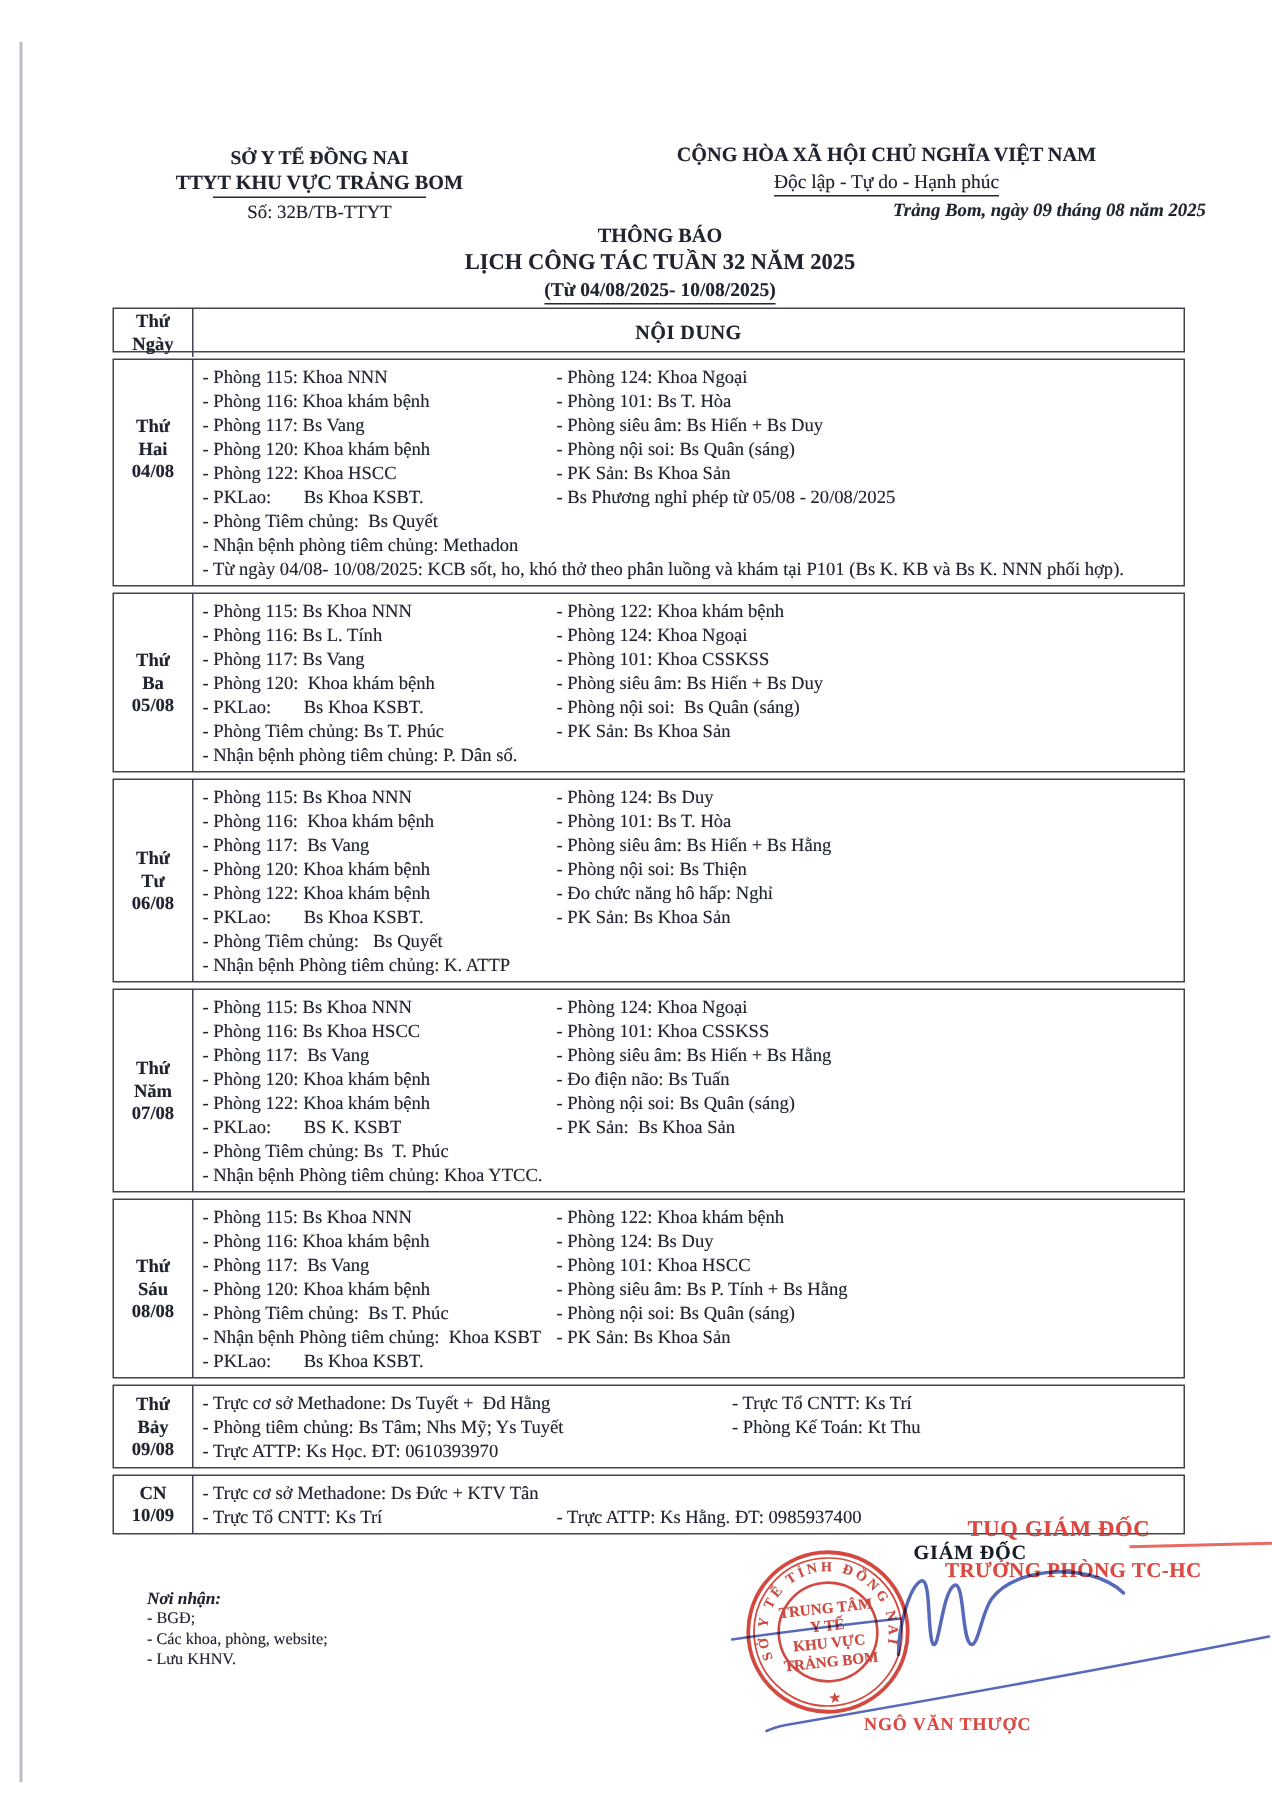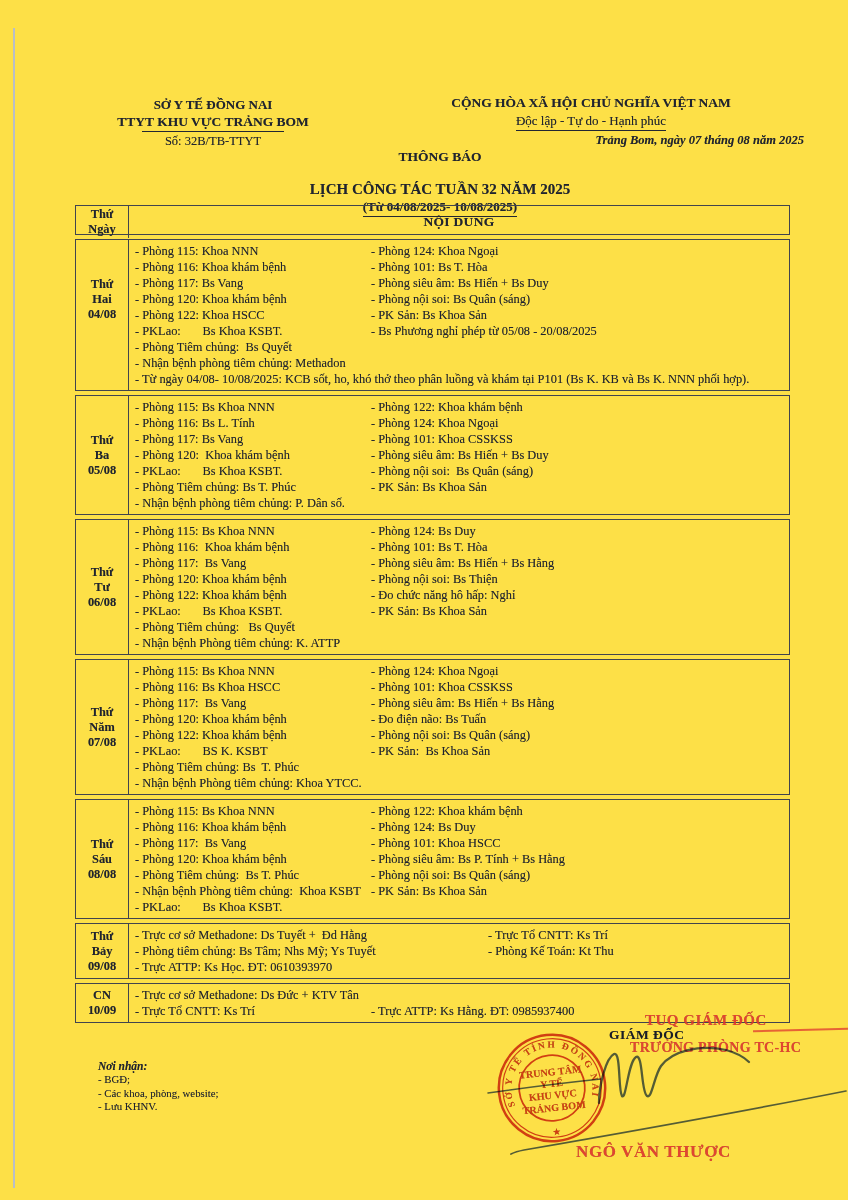--- a/index.html
+++ b/index.html
@@ -1,18 +1,18 @@
 <!DOCTYPE html>
 <html><head>
 <meta charset="utf-8">
 <style>
   html,body{margin:0;padding:0;background:#e9eaec;}
   .page{
     position:relative;width:848px;height:1200px;margin:0 auto;
-    background:#fde047;overflow:hidden;
+    background:#ffffff;overflow:hidden;
     font-family:"Liberation Serif","DejaVu Serif",serif;
     color:#20242f;
     text-shadow:0 0 .5px rgba(30,34,46,.38);
   }
   .scan-edge{position:absolute;left:13px;top:28px;width:2px;height:1160px;background:#b9bec6;}
 
   
   .doc-header{position:absolute;left:0;top:95px;width:848px;}
   .org{position:absolute;left:88px;top:2px;width:250px;text-align:center;}
   .org-dept{font-size:13px;font-weight:bold;}
@@ -20,21 +20,21 @@
   .org-underline{width:142px;border-bottom:1.4px solid #232732;margin:1px auto 2px;}
   .org-number{font-size:12.5px;}
   .nat{position:absolute;left:372px;top:0;width:438px;text-align:center;}
   .nat-country{font-size:13.5px;font-weight:bold;}
   .nat-motto{font-size:13px;font-weight:normal;width:fit-content;margin:2px auto 0;padding-bottom:1px;border-bottom:1.4px solid #232732;}
   .nat-date{font-size:12.5px;font-style:italic;font-weight:600;text-align:right;padding-right:6px;margin-top:2px;}
 
   
   .title-block{position:absolute;left:80px;top:149px;width:720px;text-align:center;}
   .t1{font-size:13.5px;font-weight:bold;}
-  .t2{font-size:15px;font-weight:bold;margin-top:16px;}
+  .t2{font-size:15px;font-weight:bold;margin-top:2px;}
   .t3{font-size:13px;font-weight:bold;width:fit-content;margin:1px auto 0;padding-bottom:1px;border-bottom:1.5px solid #232732;}
 
   
   .schedule{position:absolute;left:75px;top:205px;width:715px;}
   .row-box{display:grid;grid-template-columns:53px 1fr;border:1.5px solid #41444e;margin-top:4px;box-sizing:border-box;}
   .thead{margin-top:0;height:30px;}
   .day{border-right:1.5px solid #41444e;display:flex;flex-direction:column;justify-content:center;align-items:center;
        font-weight:bold;font-size:12.4px;line-height:15px;text-align:center;padding:1px;}
   .th-content{display:flex;align-items:center;justify-content:center;font-weight:bold;font-size:13.5px;letter-spacing:.3px;}
   .content{padding:3px 4px 3px 6px;}
@@ -45,21 +45,21 @@
 
   
   .recipients{position:absolute;left:98px;top:1027px;font-size:11px;margin-top:33px;}
   .rec-title{font-weight:bold;font-style:italic;font-size:11.5px;margin-bottom:1px;}
   .rec-item{font-size:10.8px;line-height:13.5px;}
 
   .director-label{position:absolute;left:609px;top:1027px;font-size:13.5px;font-weight:bold;letter-spacing:.5px;color:#181c27;}
   .red{color:#df382f;opacity:.92;font-weight:bold;}
   .ovr1{position:absolute;left:645px;top:1012px;font-size:15px;letter-spacing:.5px;}
   .ovr2{position:absolute;left:630px;top:1040px;font-size:14px;letter-spacing:.3px;}
-  .ovr-name{position:absolute;left:576px;top:1142px;font-size:17px;letter-spacing:.6px;}
+  .ovr-name{position:absolute;left:576px;top:1142px;font-size:12px;letter-spacing:.6px;}
   .red-hline{position:absolute;left:753px;top:1029px;width:95px;height:2px;background:#df382f;opacity:.75;transform:rotate(-1.5deg);}
 
   .stamp{position:absolute;left:494px;top:1030px;width:116px;height:116px;opacity:.92;mix-blend-mode:multiply;}
   .signature{position:absolute;left:430px;top:1020px;width:418px;height:155px;mix-blend-mode:multiply;}
 </style>
 </head>
 <body>
 
 <div class="page">
   <div class="scan-edge"></div>
@@ -67,21 +67,21 @@
   <header class="doc-header">
     <div class="org">
       <div class="org-dept">SỞ Y TẾ ĐỒNG NAI</div>
       <div class="org-unit">TTYT KHU VỰC TRẢNG BOM</div>
       <div class="org-underline"></div>
       <div class="org-number">Số: 32B/TB-TTYT</div>
     </div>
     <div class="nat">
       <div class="nat-country">CỘNG HÒA XÃ HỘI CHỦ NGHĨA VIỆT NAM</div>
       <div class="nat-motto">Độc lập - Tự do - Hạnh phúc</div>
-      <div class="nat-date">Trảng Bom, ngày 07 tháng 08 năm 2025</div>
+      <div class="nat-date">Trảng Bom, ngày 09 tháng 08 năm 2025</div>
     </div>
   </header>
 
   <div class="title-block">
     <div class="t1">THÔNG BÁO</div>
     <div class="t2">LỊCH CÔNG TÁC TUẦN 32 NĂM 2025</div>
     <div class="t3">(Từ 04/08/2025- 10/08/2025)</div>
   </div>
 
   <section class="schedule">

